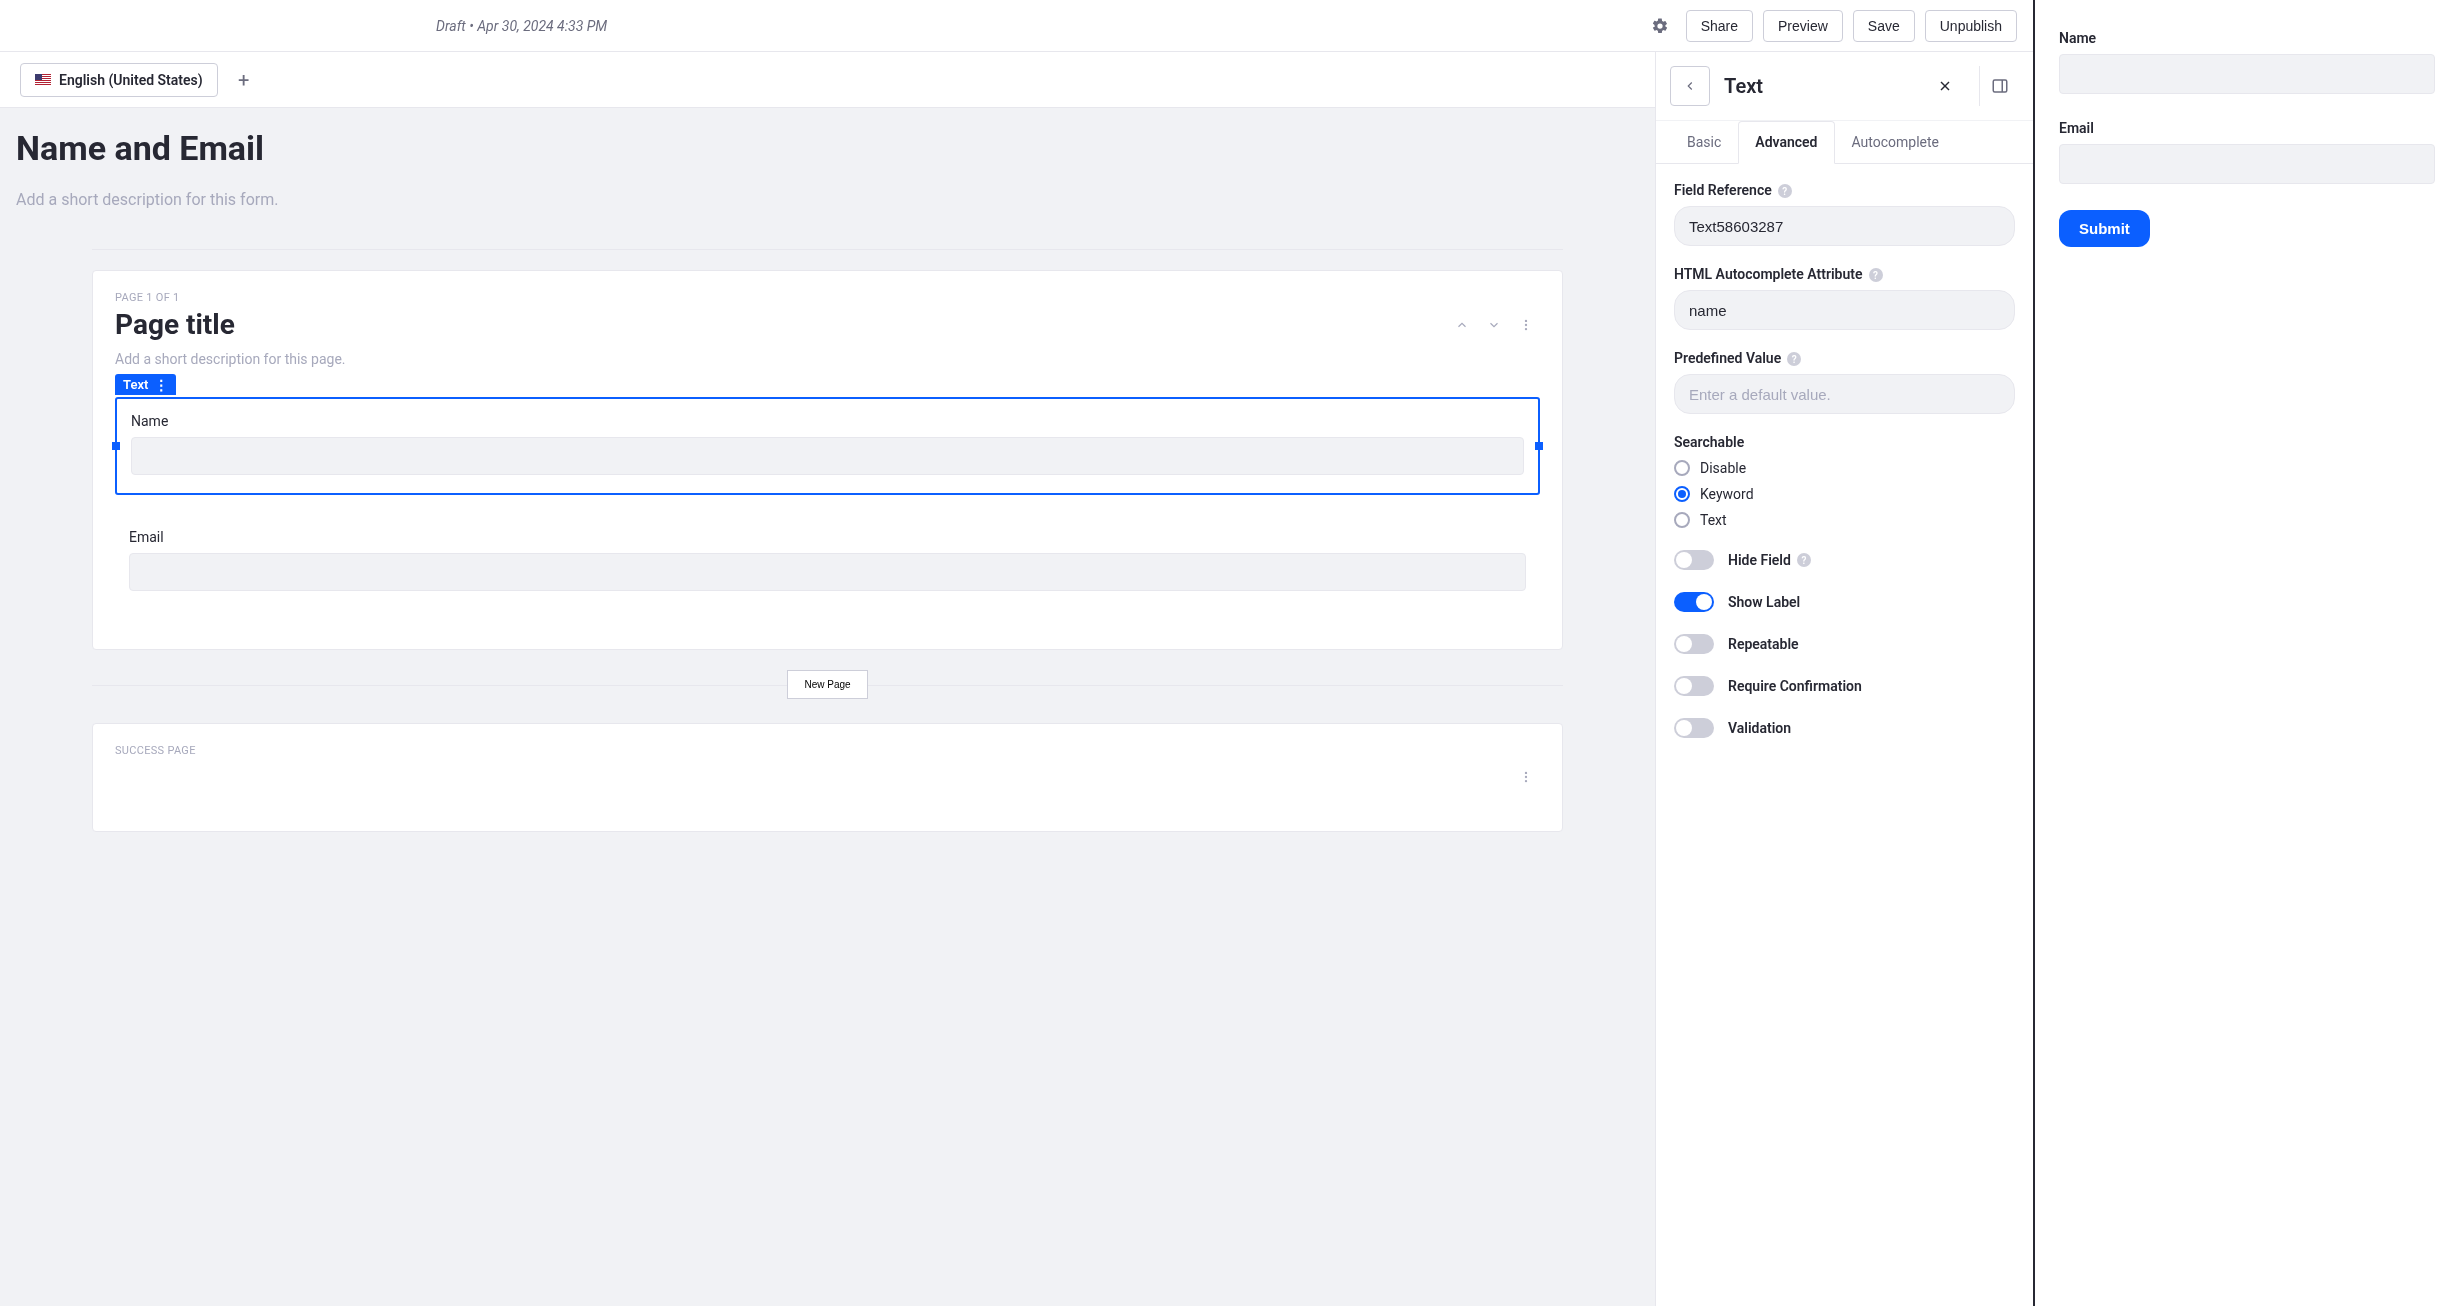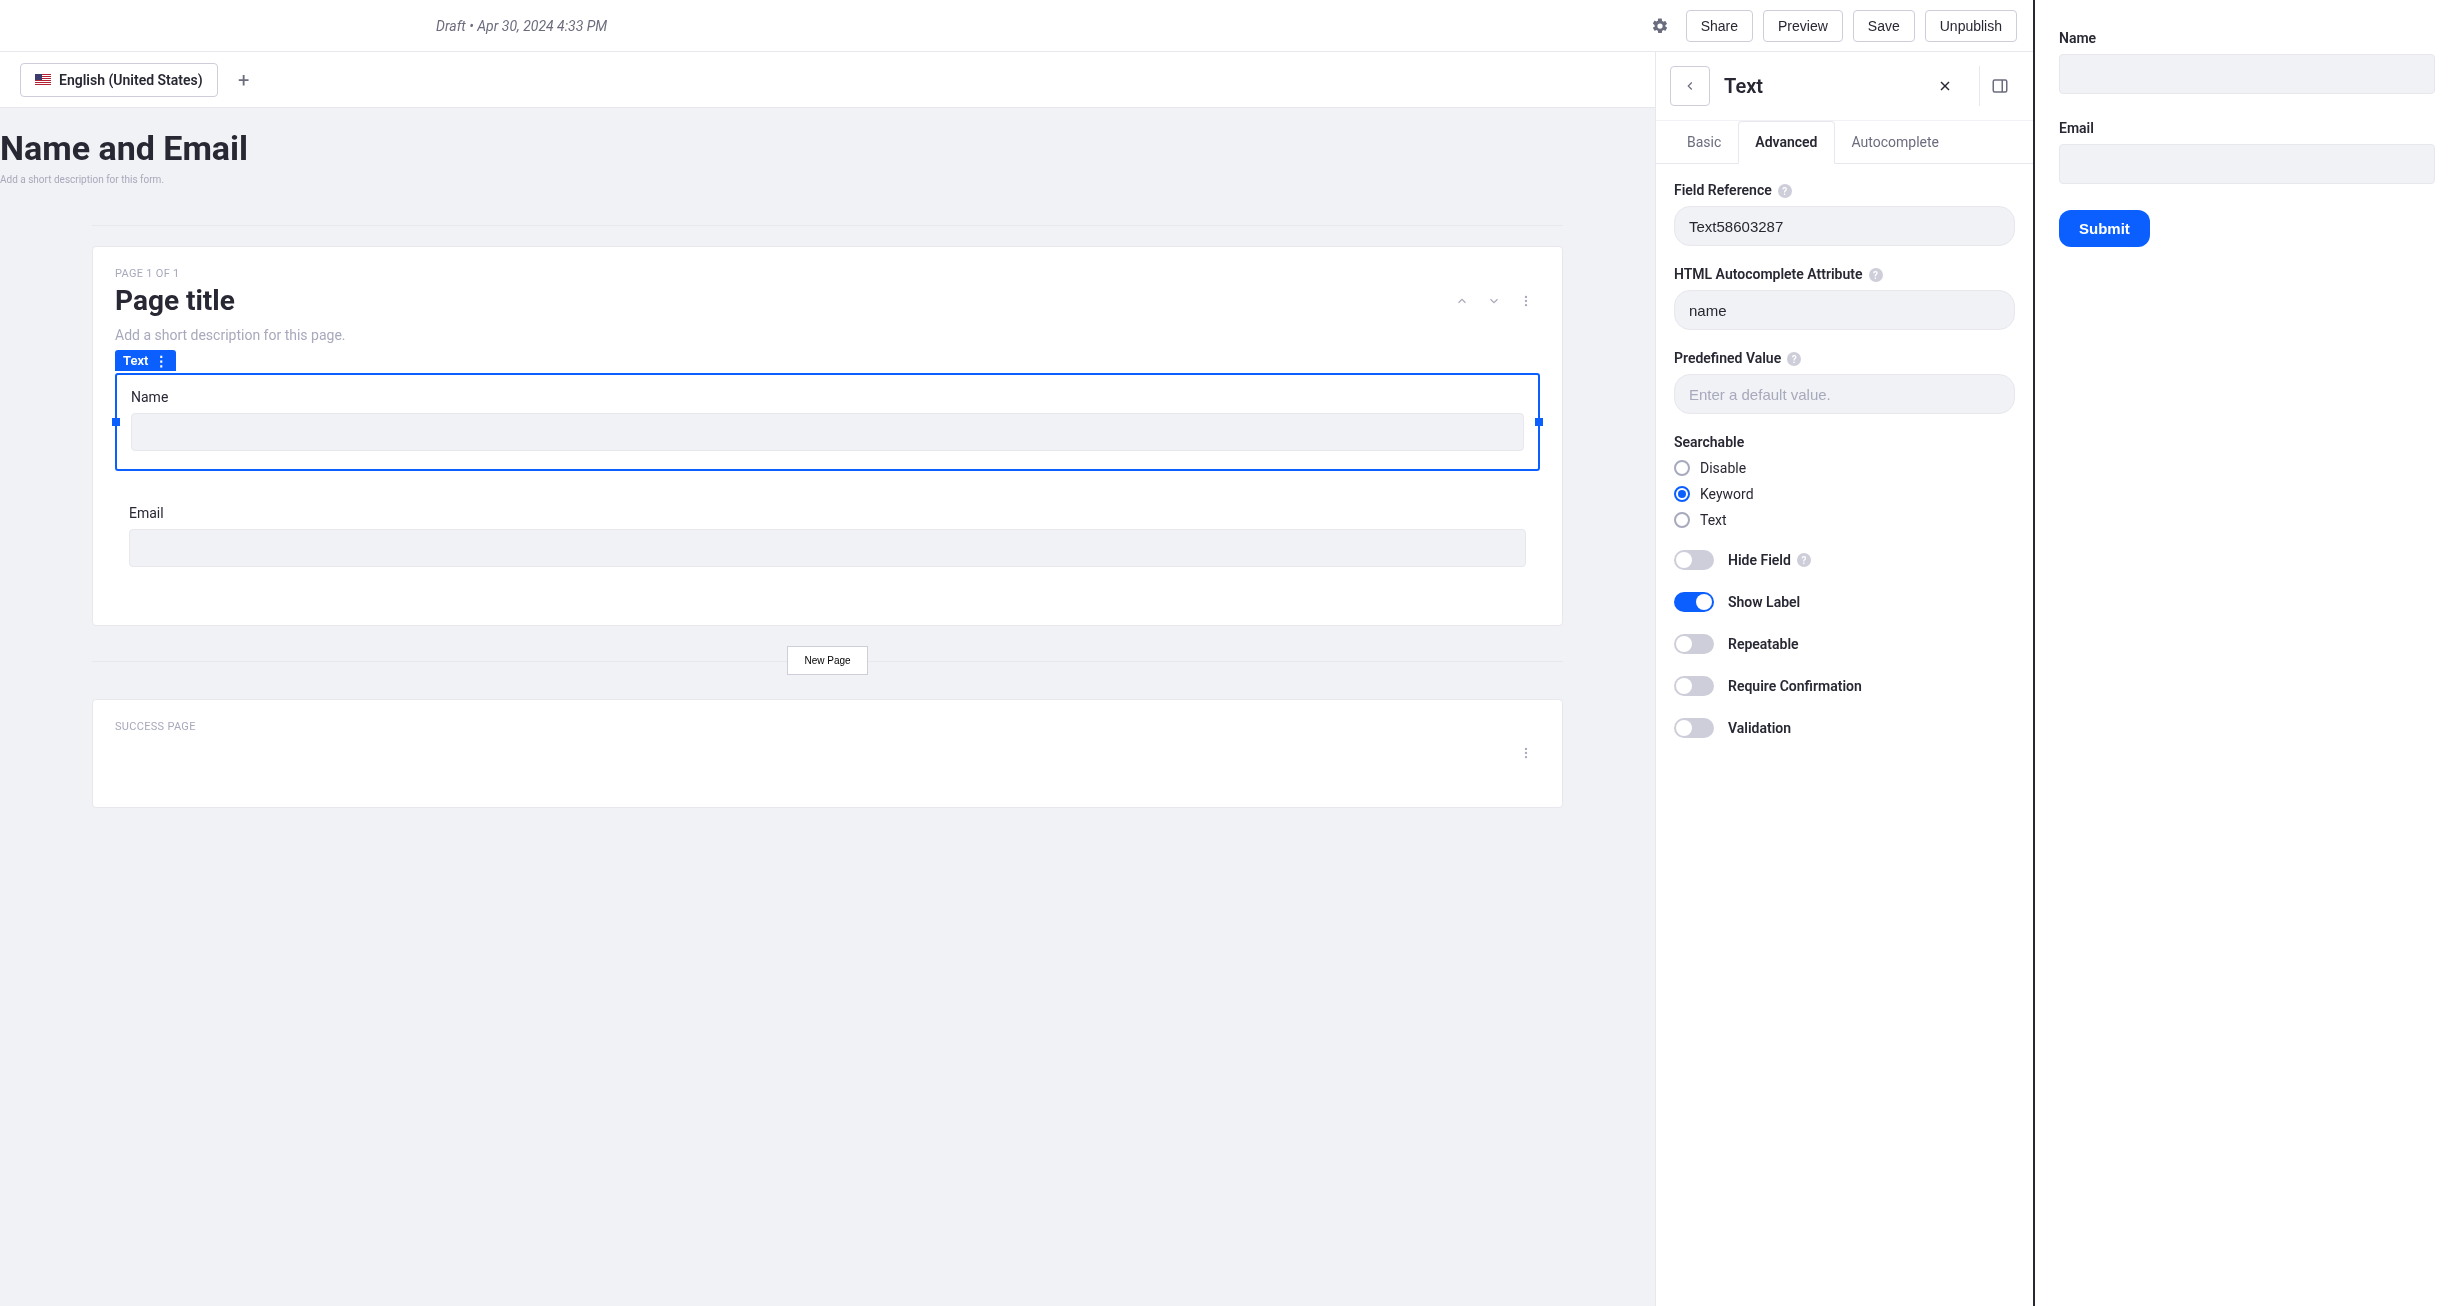--- a/index.html
+++ b/index.html
@@ -84,22 +84,22 @@
 }
 
 .form-header { padding: 20px 0 10px 0; }
 .form-title {
   font-size: 34px;
   font-weight: 700;
   color: #272833;
 }
 .form-desc {
   color: #a7a9bc;
-  font-size: 10px;
-  margin-top: 6px;
+  font-size: 16px;
+  margin-top: 22px;
 }
 
 .builder-body { padding: 0 0 40px 0; }
 .page-divider { border-top: 1px solid #e7e7ed; margin: 30px 92px 20px 92px; }
 
 .page-card {
   background: #fff;
   border: 1px solid #e7e7ed;
   border-radius: 4px;
   margin: 0 92px;
@@ -321,21 +321,21 @@
 
       <div class="content-scroll" style="flex:1;">
         <div class="lang-tabs">
           <div class="lang-tab">
             <span class="flag"></span>
             <span>English (United States)</span>
           </div>
           <div class="plus-icon">+</div>
         </div>
 
-        <div class="form-header" style="padding-left:0;">
+        <div class="form-header" style="padding-left:16px;">
           <div class="form-title">Name and Email</div>
           <div class="form-desc">Add a short description for this form.</div>
         </div>
 
         <div class="builder-body">
           <div class="page-divider"></div>
 
           <div class="page-card">
             <div class="page-meta">PAGE 1 OF 1</div>
             <div class="page-head">

